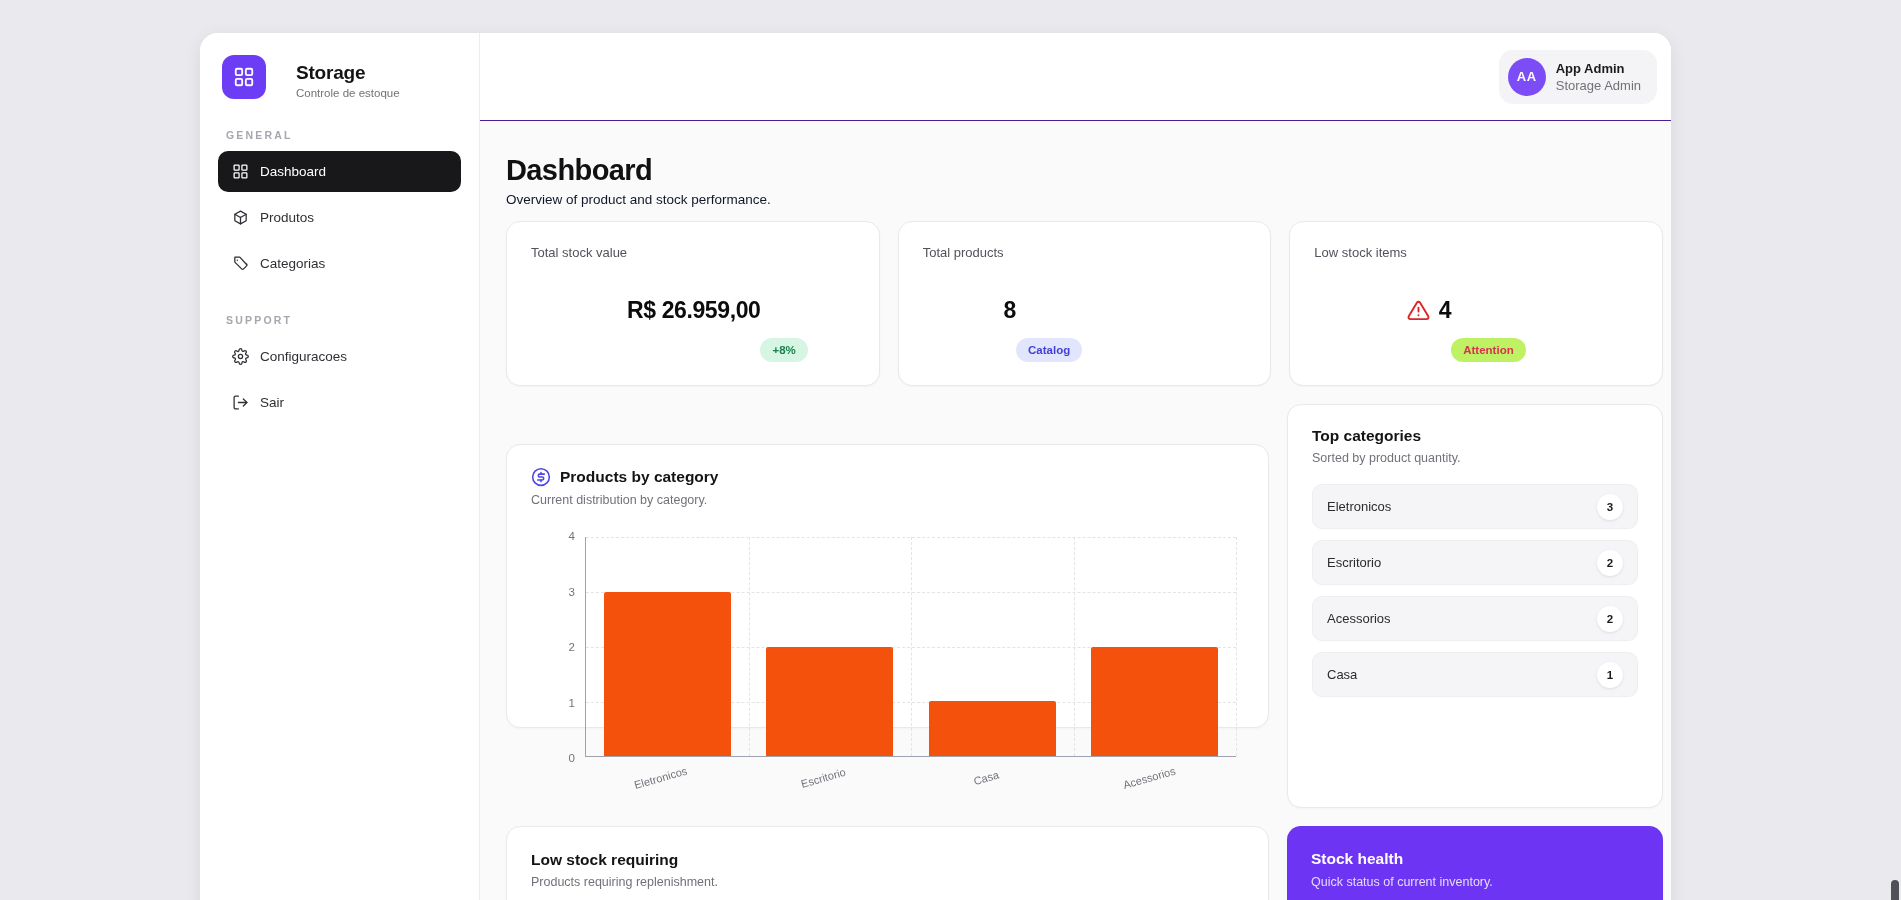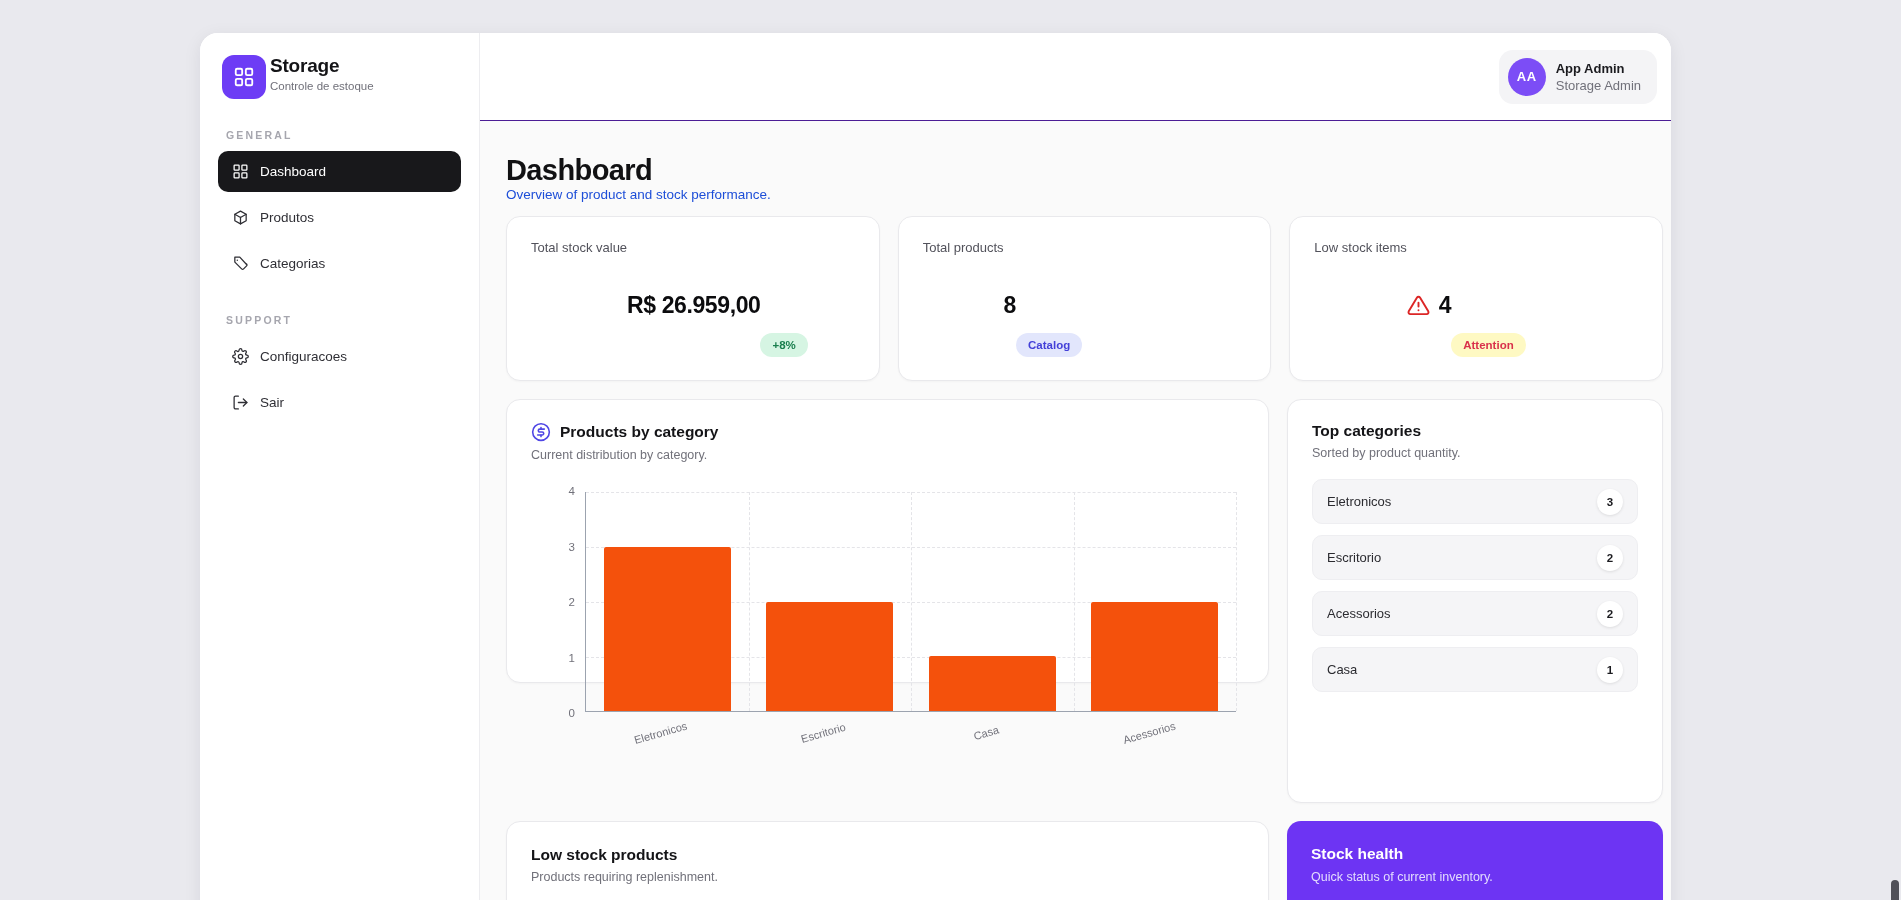--- a/index.html
+++ b/index.html
@@ -12,51 +12,51 @@
     color:#18181b;
   }
   .app-window {
     position:absolute; left:200px; top:33px; width:1471px; height:1000px;
     background:#fff; border-radius:18px;
     box-shadow:0 4px 18px rgba(25,25,40,.08);
     display:flex; overflow:hidden;
   }
   
   .sidebar { width:280px; min-width:280px; padding:22px 18px; border-right:1px solid #ededf0; background:#fff; }
-  .logo-row { display:flex; align-items:flex-start; gap:4px; padding-left:4px; }
+  .logo-row { display:flex; align-items:flex-end; gap:30px; padding-left:4px; }
   .logo-box { width:44px; height:44px; border-radius:12px; background:#6d3cf5; display:flex; align-items:center; justify-content:center; flex:none; }
   .app-name { font-size:19px; font-weight:700; letter-spacing:-.2px; color:#141417; }
   .app-tagline { font-size:11.5px; color:#71717a; margin-top:3px; }
   .section-label { margin:30px 0 10px; padding-left:8px; font-size:10.5px; font-weight:700; letter-spacing:2.2px; color:#a6a6ae; }
   .nav-item { display:flex; align-items:center; gap:11px; padding:12px 14px; border-radius:10px; font-size:13.5px; font-weight:500; color:#2f2f35; cursor:pointer; margin-bottom:5px; }
   .nav-item svg { flex:none; }
   .nav-item.active { background:#18181b; color:#fff; }
   
   .main { flex:1; display:flex; flex-direction:column; background:#fafafa; min-width:0; }
   .topbar { height:88px; min-height:88px; background:#fff; border-bottom:1px solid #4c1d95; display:flex; align-items:center; justify-content:flex-end; padding:0 14px; }
   .user-chip { display:flex; align-items:center; gap:10px; background:#f4f4f6; border-radius:14px; padding:8px 16px 8px 9px; cursor:pointer; }
   .avatar { width:38px; height:38px; border-radius:50%; background:#7c4df6; color:#fff; font-size:13px; font-weight:700; display:flex; align-items:center; justify-content:center; letter-spacing:.5px; flex:none; }
   .user-name { font-size:13px; font-weight:700; color:#1b1b1f; }
   .user-role { font-size:13px; color:#71717a; margin-top:2px; }
   .content { flex:1; padding:33px 8px 24px 26px; }
   .page-title { font-size:29px; font-weight:700; letter-spacing:-.6px; color:#111113; }
-  .page-subtitle { font-size:13.5px; color:#1d4ed8; }
+  .page-subtitle { margin-top:5px; font-size:13.5px; color:#0f172a; }
   
   .stats-row { display:flex; gap:18px; margin-top:14px; }
   .card { background:#fff; border:1px solid #e9e9ec; border-radius:14px; box-shadow:0 1px 2px rgba(20,20,30,.03); }
   .stat-card { flex:1; height:165px; padding:23px 24px; display:flex; flex-direction:row; }
   .stat-label { font-size:13px; color:#52525b; }
   .stat-value { font-size:23px; font-weight:700; margin-top:13px; letter-spacing:-.4px; display:flex; align-items:center; gap:9px; color:#0c0c0e; }
   .badge { margin-top:auto; align-self:flex-start; font-size:11.5px; font-weight:700; padding:6px 12px; border-radius:999px; }
   .badge.green { background:#d6f5e3; color:#1a7f4e; }
   .badge.indigo { background:#e2e6fc; color:#4340d8; }
-  .badge.red { background:#fef9c3; color:#d9314b; }
+  .badge.red { background:#bef264; color:#d9314b; }
   
   .mid-row { display:flex; gap:18px; margin-top:18px; }
-  .chart-card { width:763px; min-width:763px; height:284px; padding:22px 24px; }
+  .chart-card { width:763px; min-width:763px; height:284px; padding:22px 24px;margin-top:40px; }
   .card-header { display:flex; align-items:center; gap:9px; }
   .card-title { font-size:15.5px; font-weight:700; color:#141417; }
   .card-subtitle { margin-top:6px; font-size:12.5px; color:#71717a; }
   
   .chart { display:flex; margin-top:30px; margin-right:8px; }
   .y-axis { width:54px; height:234px; margin-top:-7px; padding-right:10px; display:flex; flex-direction:column; justify-content:space-between; align-items:flex-end; font-size:11.5px; color:#71717a; }
   .plot-col { flex:1; min-width:0; }
   .plot { position:relative; height:220px; border-left:1px solid #9ca3af; border-bottom:1px solid #9ca3af; display:flex; }
   .hgrid { position:absolute; left:0; right:0; border-top:1px dashed #e4e4e8; height:0; }
   .vgrid { position:absolute; top:0; bottom:0; border-left:1px dashed #e4e4e8; width:0; }
@@ -267,21 +267,21 @@
             <div class="cat-row">
               <span class="cat-name">Casa</span>
               <span class="cat-count">1</span>
             </div>
           </div>
         </div>
       </div>
 
       <div class="bottom-row">
         <div class="card low-card">
-          <div class="card-title">Low stock products</div>
+          <div class="card-title">Low stock requiring</div>
           <div class="card-subtitle">Products requiring replenishment.</div>
         </div>
         <div class="card health-card">
           <div class="card-title">Stock health</div>
           <div class="card-subtitle">Quick status of current inventory.</div>
         </div>
       </div>
     </div>
   </div>
 </div>

